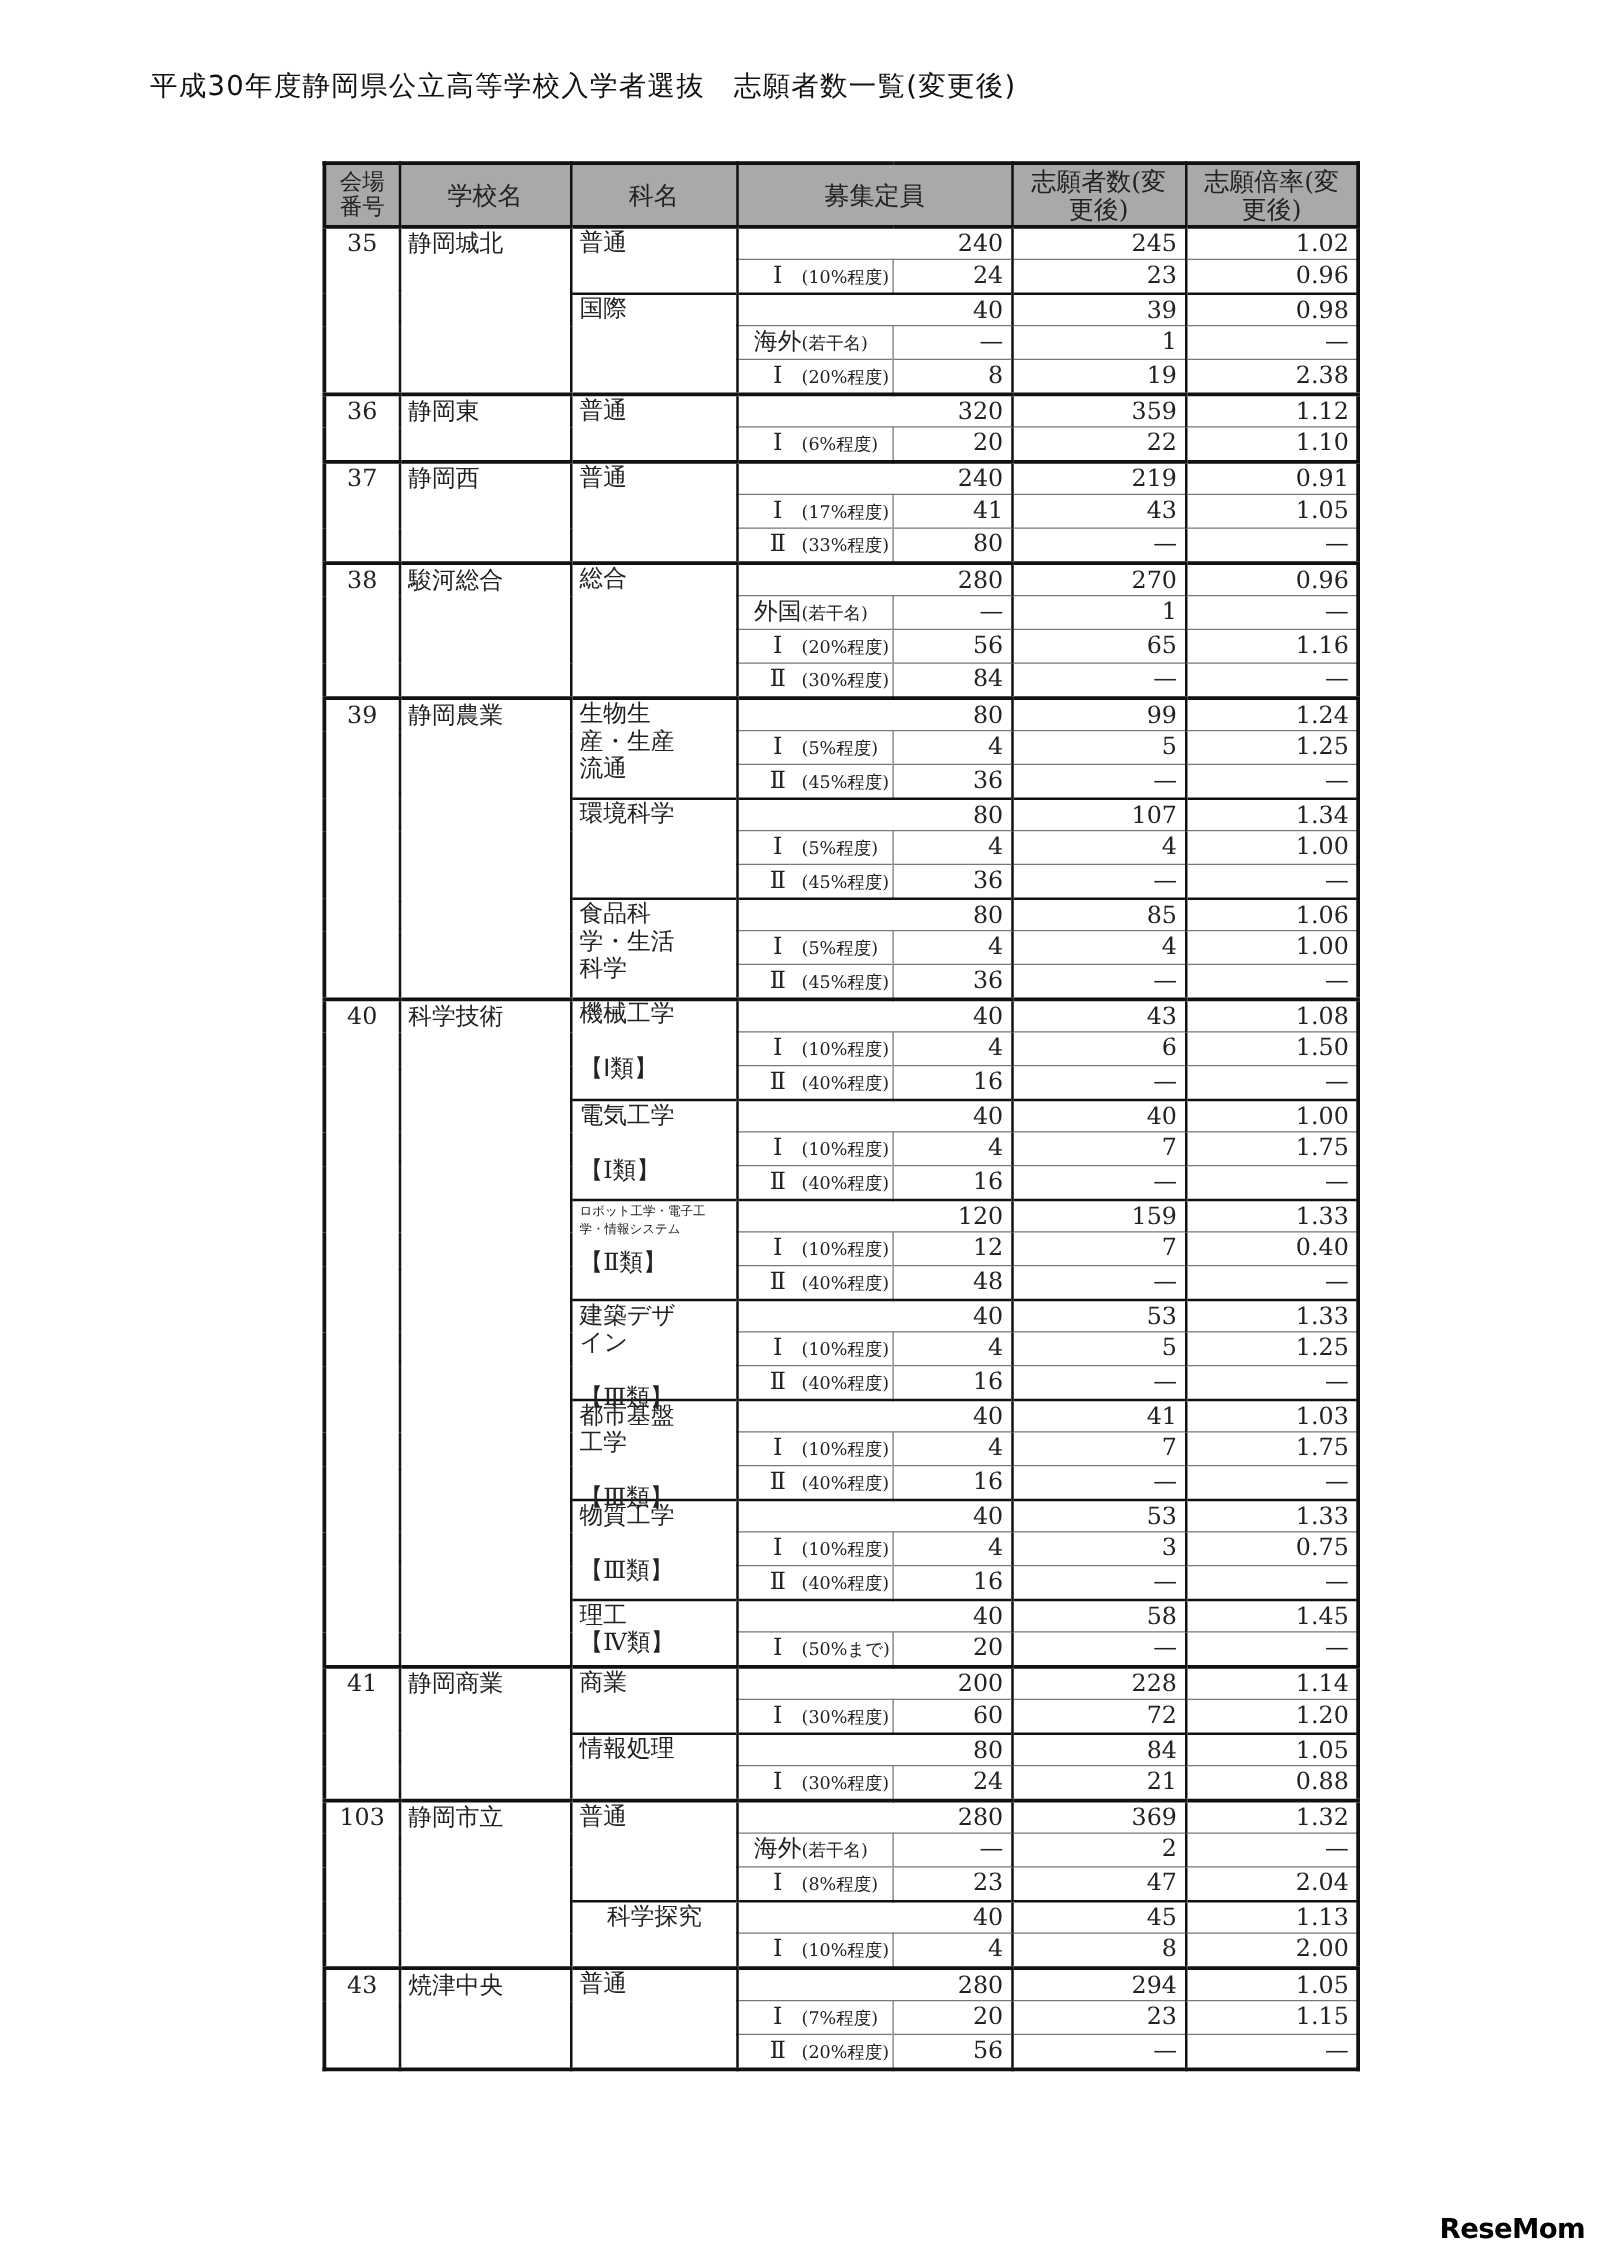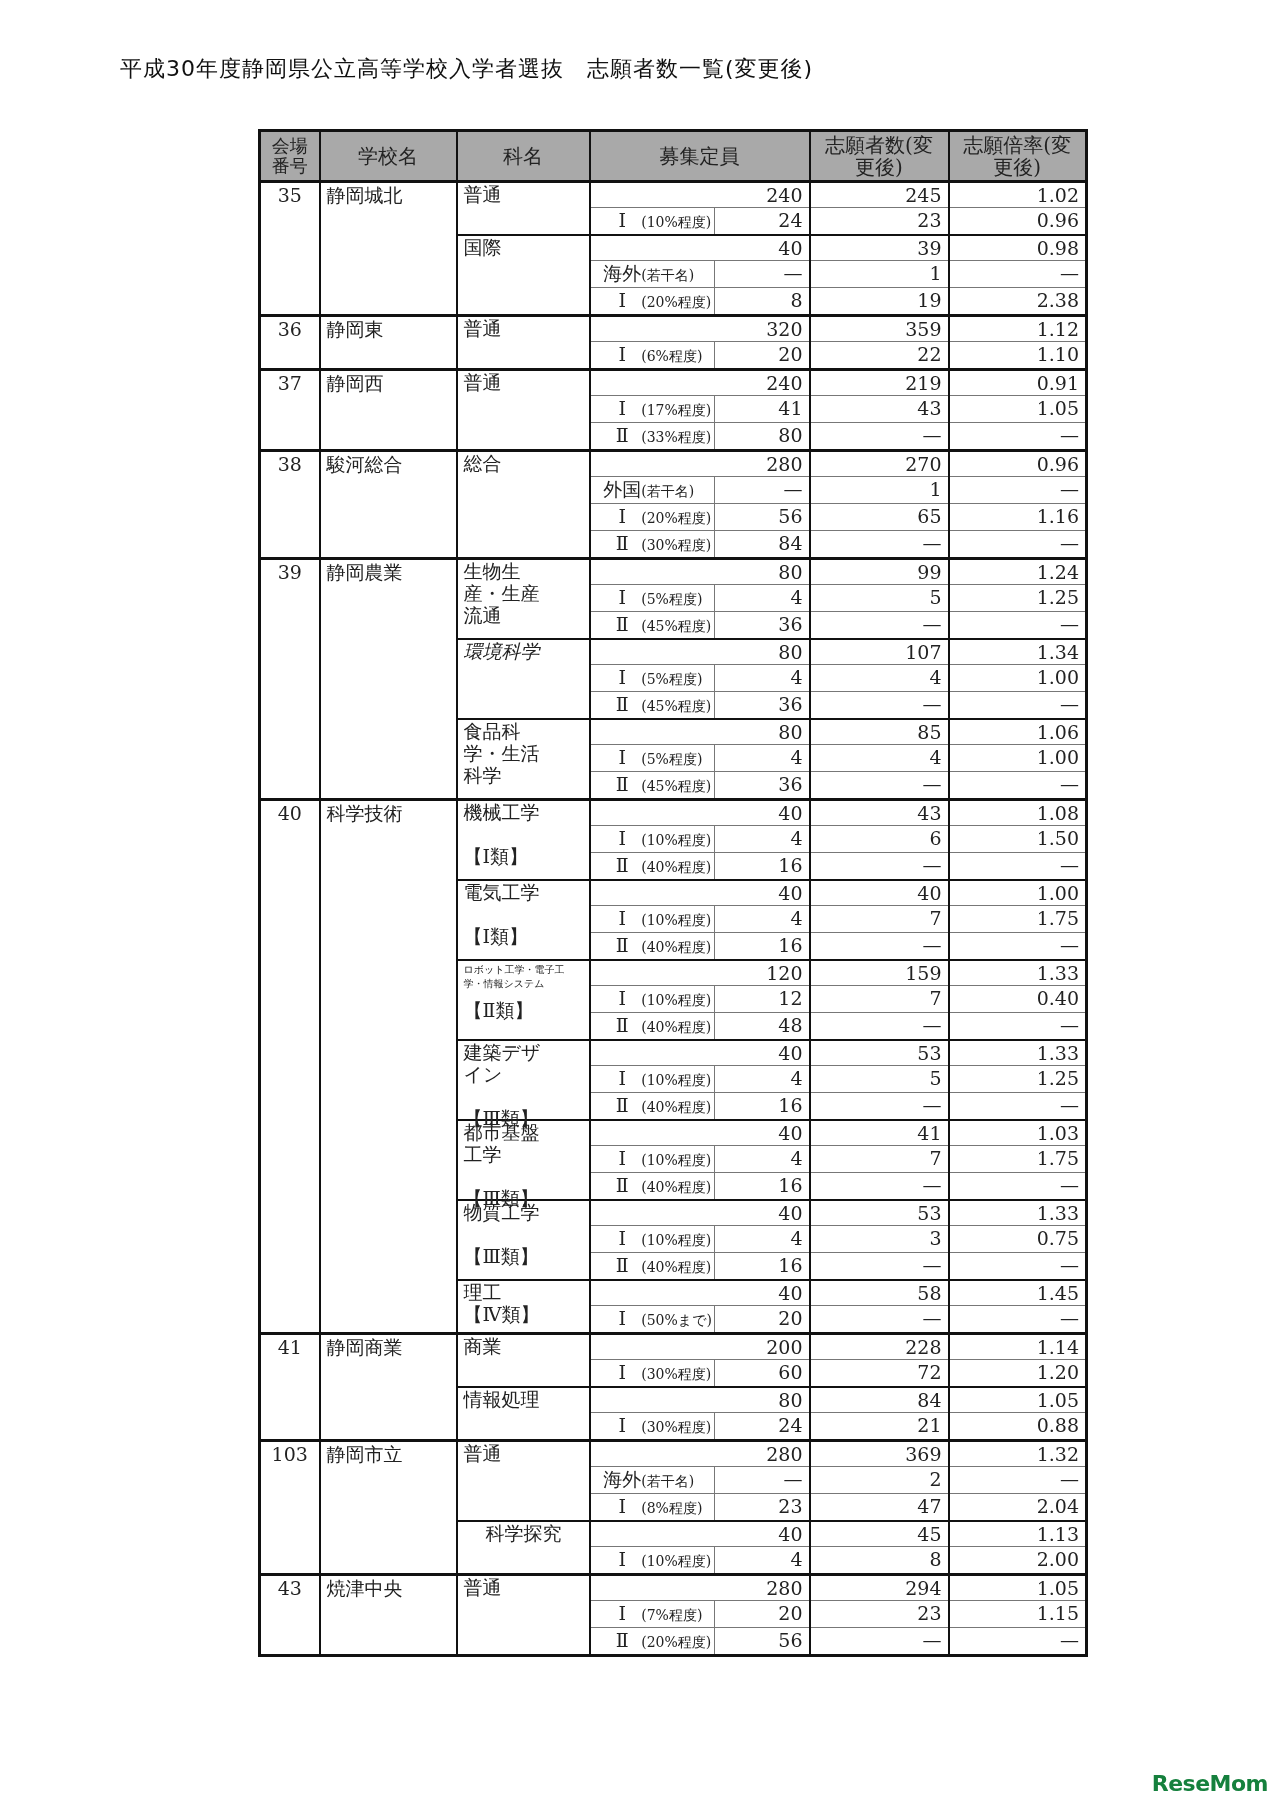--- a/index.html
+++ b/index.html
@@ -18,21 +18,21 @@
   td.sub { border-top: 1px solid #777; }
   td.sublabel { border-right: 1px solid #777 !important; text-align: center; padding: 0; }
   td.subval { border-left: 1px solid #777 !important; text-align: right; padding-right: 10px; }
   tr.sect td { border-top: 3px solid #111; }
   tr.dept td.dcol, tr.dept td.rest { border-top: 2px solid #111; }
   .roman { font-size: 19px; display: inline-block; width: 38px; text-align: center; }
   .pct { font-size: 14px; display: inline-block; width: 60px; text-align: left; }
   .small { font-size: 10px; line-height: 14px; white-space: normal; display: block; padding-top: 2px; }
   .class { display: block; }
   .logo { position: absolute; right: 12px; bottom: 14px; font-family: "DejaVu Sans", sans-serif;
-          font-weight: bold; font-size: 22px; color: #15803d; letter-spacing: -0.5px; }
+          font-weight: bold; font-size: 22px; color: #000000; letter-spacing: -0.5px; }
 </style>
 </head>
 <body>
 
 <div class="title">平成30年度静岡県公立高等学校入学者選抜　志願者数一覧(変更後)</div>
 
 <table class="grid">
   <colgroup>
     <col style="width:60px">
       <col style="width:137px">
@@ -171,21 +171,21 @@
         <td class="num sub">5</td>
         <td class="num sub">1.25</td>
       </tr>
       <tr>
         <td class="sub sublabel"><span class="roman">Ⅱ</span><span class="pct">(45%程度)</span></td>
         <td class="sub subval">36</td>
         <td class="num sub">—</td>
         <td class="num sub">—</td>
       </tr>
       <tr class="dept">
-        <td class="dcol" rowspan="3" style="white-space:normal;line-height:22px;font-style:italic;">
+        <td class="dcol" rowspan="3" style="white-space:normal;line-height:22px;">
           <span class="" style="display:block;max-width:88px;">環境科学</span>
         </td>
         <td colspan="2" class="num rest">80</td>
         <td class="num rest">107</td>
         <td class="num rest">1.34</td>
       </tr>
       <tr>
         <td class="sub sublabel"><span class="roman">Ⅰ</span><span class="pct">(5%程度)</span></td>
         <td class="sub subval">4</td>
         <td class="num sub">4</td>
@@ -213,21 +213,21 @@
       </tr>
       <tr>
         <td class="sub sublabel"><span class="roman">Ⅱ</span><span class="pct">(45%程度)</span></td>
         <td class="sub subval">36</td>
         <td class="num sub">—</td>
         <td class="num sub">—</td>
       </tr>
       <tr class="sect">
         <td class="venue" rowspan="20">40</td>
         <td rowspan="20">科学技術</td>
-        <td class="dcol" rowspan="3" style="white-space:normal;line-height:22px;">
+        <td class="dcol" rowspan="3" style="white-space:normal;line-height:22px;font-family:Liberation Mono, monospace;">
           <span class="" style="display:block;max-width:88px;">機械工学</span>
           <span class="class" style="position:relative;top:22px;">【Ⅰ類】</span>
         </td>
         <td colspan="2" class="num rest">40</td>
         <td class="num rest">43</td>
         <td class="num rest">1.08</td>
       </tr>
       <tr>
         <td class="sub sublabel"><span class="roman">Ⅰ</span><span class="pct">(10%程度)</span></td>
         <td class="sub subval">4</td>

